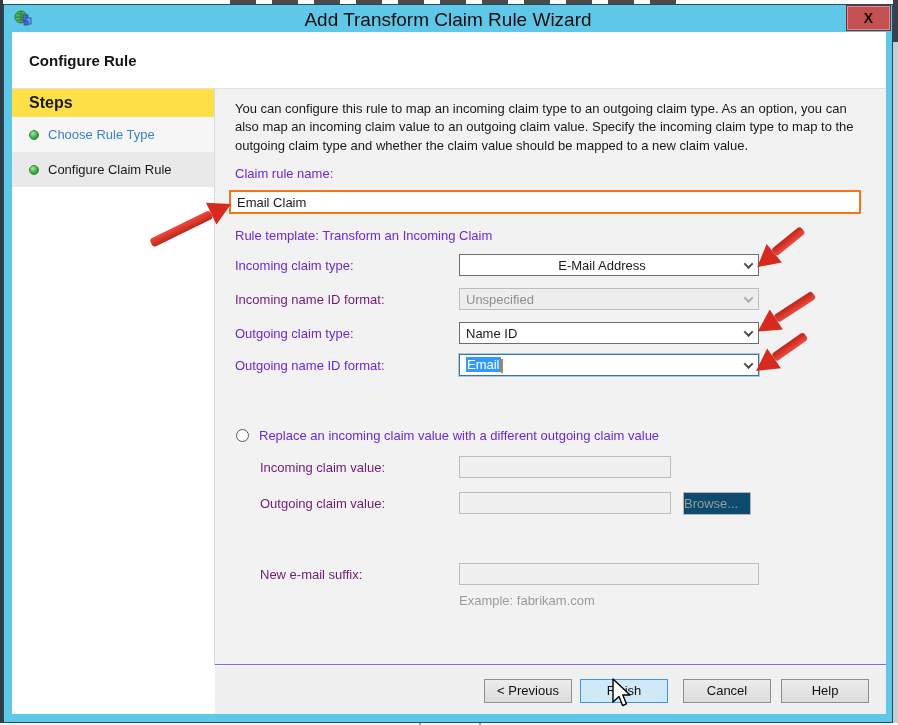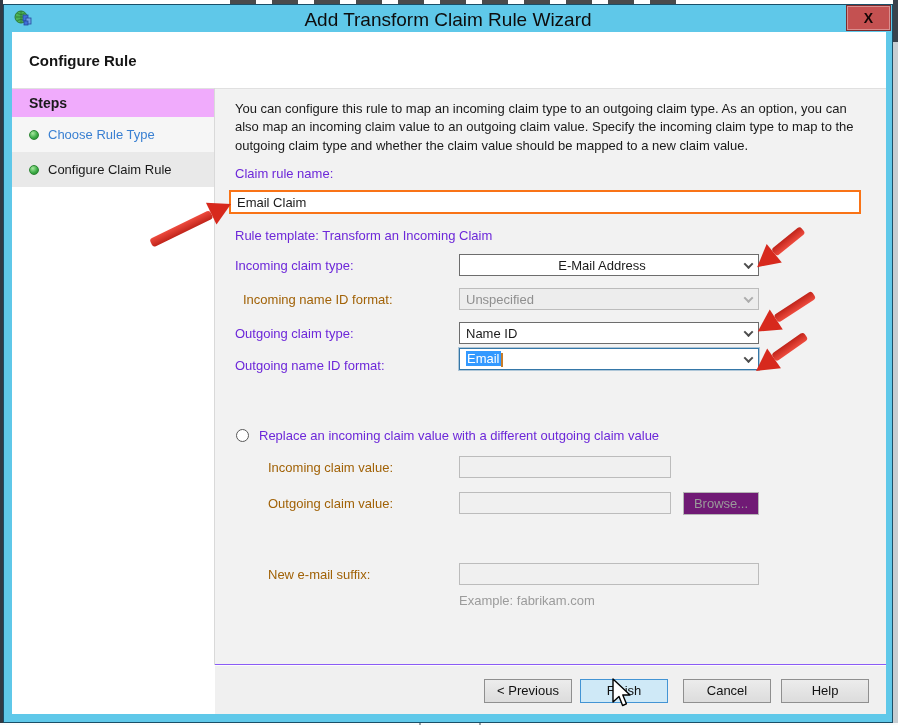--- a/index.html
+++ b/index.html
@@ -24,35 +24,35 @@
   .app-icon{left:10px;top:4px;width:18px;height:18px;}
   .close-btn{left:842px;top:0;width:45px;height:26px;background:#c45151;border:1px solid #7c2c2c;
     box-shadow:inset 0 0 0 1px #d98f8f;color:#140606;font-weight:bold;font-size:14px;
     text-align:center;line-height:24px;cursor:default;}
 
   .inner{left:8px;top:27px;width:874px;height:682px;background:#ffffff;}
   .page-heading{left:17px;top:20px;font-size:15px;font-weight:bold;color:#151515;}
   .head-sep{left:0;top:56px;width:874px;height:1px;background:#e0e0e0;}
 
   
-  .steps-head{left:0;top:57px;width:202px;height:28px;background:#f0abfc;
-    font-size:14px;font-weight:bold;line-height:28px;padding-left:17px;}
+  .steps-head{left:0;top:57px;width:202px;height:28px;background:#fde047;
+    font-size:16px;font-weight:bold;line-height:28px;padding-left:17px;}
   .step-row{left:0;width:202px;height:35px;display:flex;align-items:center;gap:9px;padding-left:17px;font-size:13px;}
   .step-row.r1{top:85px;background:#f6f6f6;color:#3a80d2;}
   .step-row.r2{top:120px;background:#e9e9e9;color:#1a1a1a;}
   .step-dot{width:10px;height:10px;border-radius:50%;
     background:radial-gradient(circle at 35% 30%, #a8e8a0, #3fae49 55%, #1f7d27);
     border:1px solid #2c8633;flex:0 0 auto;}
   .v-divider{left:202px;top:56px;width:1px;height:577px;background:#d9d9d9;}
 
   
   .main{left:203px;top:57px;width:671px;height:575px;background:#f2f2f2;}
   .desc{left:20px;top:11px;width:634px;font-size:13px;line-height:1.42;color:#1a1a1a;}
   .lbl{font-size:13px;color:#6d28d9;white-space:nowrap;}
-  .lbl.dis{color:#a16207;margin-left:8px;}
+  .lbl.dis{color:#701a75;}
   .name-input{left:14px;top:101px;width:632px;height:24px;border:2px solid #f97316;background:#fff;
     font-family:"Liberation Sans",sans-serif;font-size:13px;padding:0 6px;color:#1a1a1a;}
   .rule-template{left:20px;top:139px;}
 
   .combo{height:22px;background:#fff;border:1px solid #6d6d6d;display:flex;align-items:center;
     font-size:13px;padding-left:6px;position:absolute;width:300px;left:244px;}
   .combo .grow{flex:1;}
   .combo-btn{width:20px;height:100%;display:flex;align-items:center;justify-content:center;}
   .chev{width:7px;height:7px;border-right:2px solid #4d4d4d;border-bottom:2px solid #4d4d4d;
     transform:rotate(45deg) translate(-1px,-1px);}
@@ -61,22 +61,22 @@
   .combo.focused{border-color:#3577a8;box-shadow:0 0 0 1px rgba(53,119,168,.35);}
   .sel-text{background:#3399ff;color:#fff;padding:0 1px;}
   .caret{display:inline-block;width:2px;height:14px;background:#c77d2a;vertical-align:middle;}
 
   .radio-row{display:flex;align-items:center;gap:10px;position:absolute;left:21px;}
   .radio{width:13px;height:13px;border-radius:50%;border:1px solid #595959;background:#fff;
     display:flex;align-items:center;justify-content:center;flex:0 0 auto;}
   .radio.on::after{content:"";width:7px;height:7px;border-radius:50%;background:#2b2b2b;}
 
   .dis-input{position:absolute;height:22px;background:#f0f0f0;border:1px solid #bcbcbc;}
-  .browse-btn{position:absolute;left:468px;width:76px;height:23px;background:#701a75;
-    border:1px solid #b5b5b5;color:#9a9a9a;font-size:13px;text-align:center;line-height:21px;}
+  .browse-btn{position:absolute;left:468px;width:68px;height:23px;background:#0c4a6e;
+    border:1px solid #b5b5b5;color:#9a9a9a;font-size:13px;line-height:21px;}
   .example{left:244px;top:504px;font-size:13px;color:#9b9b9b;}
 
   
   .footer{left:203px;top:632px;width:671px;height:50px;background:#f0f0f0;
     border-top:1px solid #8b5cf6;box-shadow:inset 0 1px 0 #fdfdfd;}
   .btn{position:absolute;top:14px;width:88px;height:24px;background:linear-gradient(#ececec,#dcdcdc);
     border:1px solid #8f8f8f;font-size:13px;color:#111;text-align:center;line-height:22px;cursor:default;}
   .btn.prev{left:269px;}
   .btn.finish{left:365px;background:#cfe9f7;border-color:#4394d4;}
   .btn.cancel{left:468px;}
@@ -166,21 +166,21 @@
 
         <div class="abs lbl" style="left:20px;top:237px;">Outgoing claim type:</div>
         <div class="combo" style="top:233px;">
           <span class="grow">Name ID</span>
           <span class="combo-btn">
               <i class="chev"></i>
             </span>
         </div>
 
         <div class="abs lbl" style="left:20px;top:269px;">Outgoing name ID format:</div>
-        <div class="combo focused" style="top:259px;">
+        <div class="combo focused" style="top:265px;">
           <span class="grow"><span class="sel-text">Email</span><span class="caret"></span></span>
           <span class="combo-btn">
               <i class="chev"></i>
             </span>
         </div>
 
         <div class="radio-row" style="top:339px;">
           <span class="radio"></span>
           <span class="lbl">Replace an incoming claim value with a different outgoing claim value</span>
         </div>

